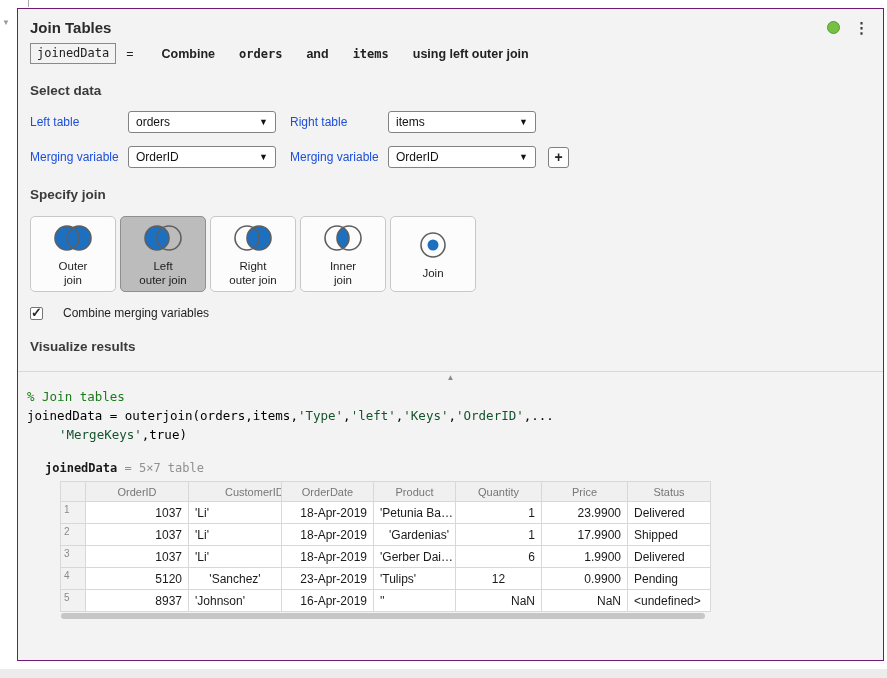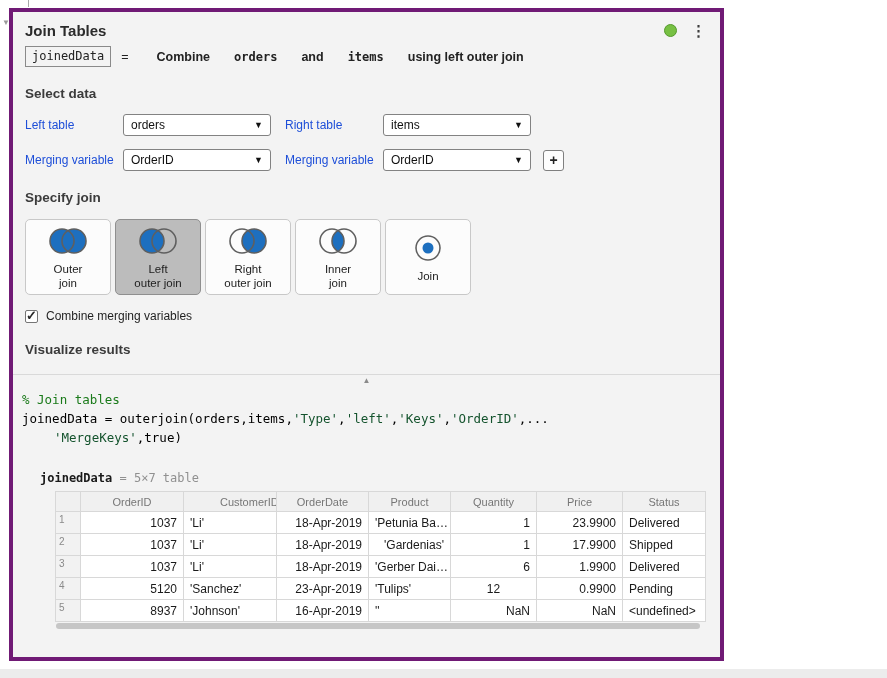--- a/index.html
+++ b/index.html
@@ -2,22 +2,22 @@
 <html><head>
 <meta charset="utf-8">
 <style>
   * { margin:0; padding:0; box-sizing:border-box; }
   html,body { width:887px; height:678px; background:#ffffff; overflow:hidden;
     font-family:"Liberation Sans", sans-serif; }
 
   .cursor-tick { position:absolute; left:28px; top:0; width:1px; height:7px; background:#a8a8a8; }
   .panel-collapse { position:absolute; left:2px; top:18px; font-size:8px; color:#9a9a9a; cursor:pointer; }
 
-  .panel { position:absolute; left:9px; top:8px; width:715px; height:653px;
-    background:#f3f3f3; border:4px solid #701a75; }
+  .panel { position:absolute; left:17px; top:8px; width:867px; height:653px;
+    background:#f3f3f3; border:1px solid #701a75; }
 
   .hdr { display:flex; align-items:center; justify-content:space-between; padding:10px 14px 0 12px; }
   .title { font-size:15px; font-weight:bold; color:#2b2b2b; }
   .hdr-right { display:flex; align-items:center; gap:14px; }
   .status-dot { width:13px; height:13px; border-radius:50%; background:#77c043; border:1px solid #559a2d; }
   .menu-dots { font-size:15px; color:#3c3c3c; font-weight:bold; cursor:pointer; line-height:13px; }
 
   .defline { display:flex; align-items:center; margin:7px 12px 0 12px; font-size:12.5px; color:#222; }
   .varbox { font-family:"DejaVu Sans Mono", monospace; font-size:12px; color:#222;
     border:1px solid #8a8a8a; padding:2px 6px 3px 6px; background:#f3f3f3; }
@@ -37,36 +37,36 @@
     font-size:14px; font-weight:bold; color:#222; display:flex; align-items:center; justify-content:center; cursor:pointer; margin-left:-2px; }
 
   .jrow { display:flex; gap:4px; margin:14px 12px 0 12px; }
   .jbtn { width:86px; height:76px; background:#fcfcfc; border:1px solid #c8c8c8; border-radius:5px;
     display:flex; flex-direction:column; align-items:center; justify-content:center; gap:4px; cursor:pointer; }
   .jbtn.selected { background:#bcbcbc; border-color:#8f8f8f; }
   .jbtn-label { font-size:11.5px; color:#1d1d1d; text-align:center; white-space:pre-line; line-height:14px; }
   .vfill { fill:#1d6fbf; stroke:none; }
   .vline { fill:none; stroke:#5f5f5f; stroke-width:1.6; }
 
-  .cbrow { display:flex; align-items:center; margin:14px 12px 0 12px; gap:8px; }
+  .cbrow { display:flex; align-items:center; margin:14px 12px 0 12px; gap:20px; }
   .cb { width:13px; height:13px; background:#fff; border:1px solid #757575; border-radius:2px;
     position:relative; cursor:pointer; flex:0 0 auto; }
   .cb.checked::after { content:"✓"; position:absolute; left:0px; top:-3px; font-size:13px; font-weight:bold; color:#2a2a2a; }
   .cblabel { font-size:12px; color:#1f1f1f; }
   .cbgroup { display:flex; align-items:center; gap:8px; margin-right:22px; }
 
   .divider { position:relative; margin-top:17px; border-top:1px solid #d9d9d9; height:14px; }
   .collapse-up { position:absolute; left:50%; top:1px; transform:translateX(-50%); font-size:8px; color:#8a8a8a; cursor:pointer; }
 
   .code { margin:2px 0 0 9px; font-family:"DejaVu Sans Mono", monospace; font-size:12.5px; color:#000; line-height:19px; }
   .code .cmt { color:#1a7a1a; }
   .code .str { color:#14532d; }
   .code .indent { padding-left:32px; }
 
-  .resultline { margin:24px 0 0 27px; font-family:"DejaVu Sans Mono", monospace; font-size:12px; }
+  .resultline { margin:17px 0 0 27px; font-family:"DejaVu Sans Mono", monospace; font-size:12px; }
   .resultline .rvar { font-weight:bold; color:#1a1a1a; }
   .resultline .rdim { color:#909090; }
 
   .twrap { margin:6px 0 0 42px; width:650px; }
   table.out { border-collapse:collapse; table-layout:fixed; width:650px; background:#fff;
     border:1px solid #a0a0a0; font-size:12px; }
   table.out th { height:20px; background:#f0f0f0; color:#767676; font-weight:normal; font-size:11px;
     border:1px solid #d8d8d8; text-align:center; overflow:hidden; white-space:nowrap; }
   table.out td { height:22px; border:1px solid #d8d8d8; color:#1a1a1a; padding:0 6px;
     overflow:hidden; white-space:nowrap; }
@@ -251,21 +251,21 @@
             <td style="text-align: left;">'Li'</td>
             <td style="text-align: right;">18-Apr-2019</td>
             <td style="text-align: left;">'Gerber Dai…</td>
             <td style="text-align: right;">6</td>
             <td style="text-align: right;">1.9900</td>
             <td style="text-align: left;">Delivered</td>
           </tr>
           <tr>
             <td class="rownum" style="text-align: left;">4</td>
             <td style="text-align: right;">5120</td>
-            <td style="text-align: left; margin-left: 12px;">'Sanchez'</td>
+            <td style="text-align: center; margin-left: 12px;">'Sanchez'</td>
             <td style="text-align: right;">23-Apr-2019</td>
             <td style="text-align: left;">'Tulips'</td>
             <td style="text-align: center;">12</td>
             <td style="text-align: right;">0.9900</td>
             <td style="text-align: left;">Pending</td>
           </tr>
           <tr>
             <td class="rownum" style="text-align: left;">5</td>
             <td style="text-align: right;">8937</td>
             <td style="text-align: left;">'Johnson'</td>

